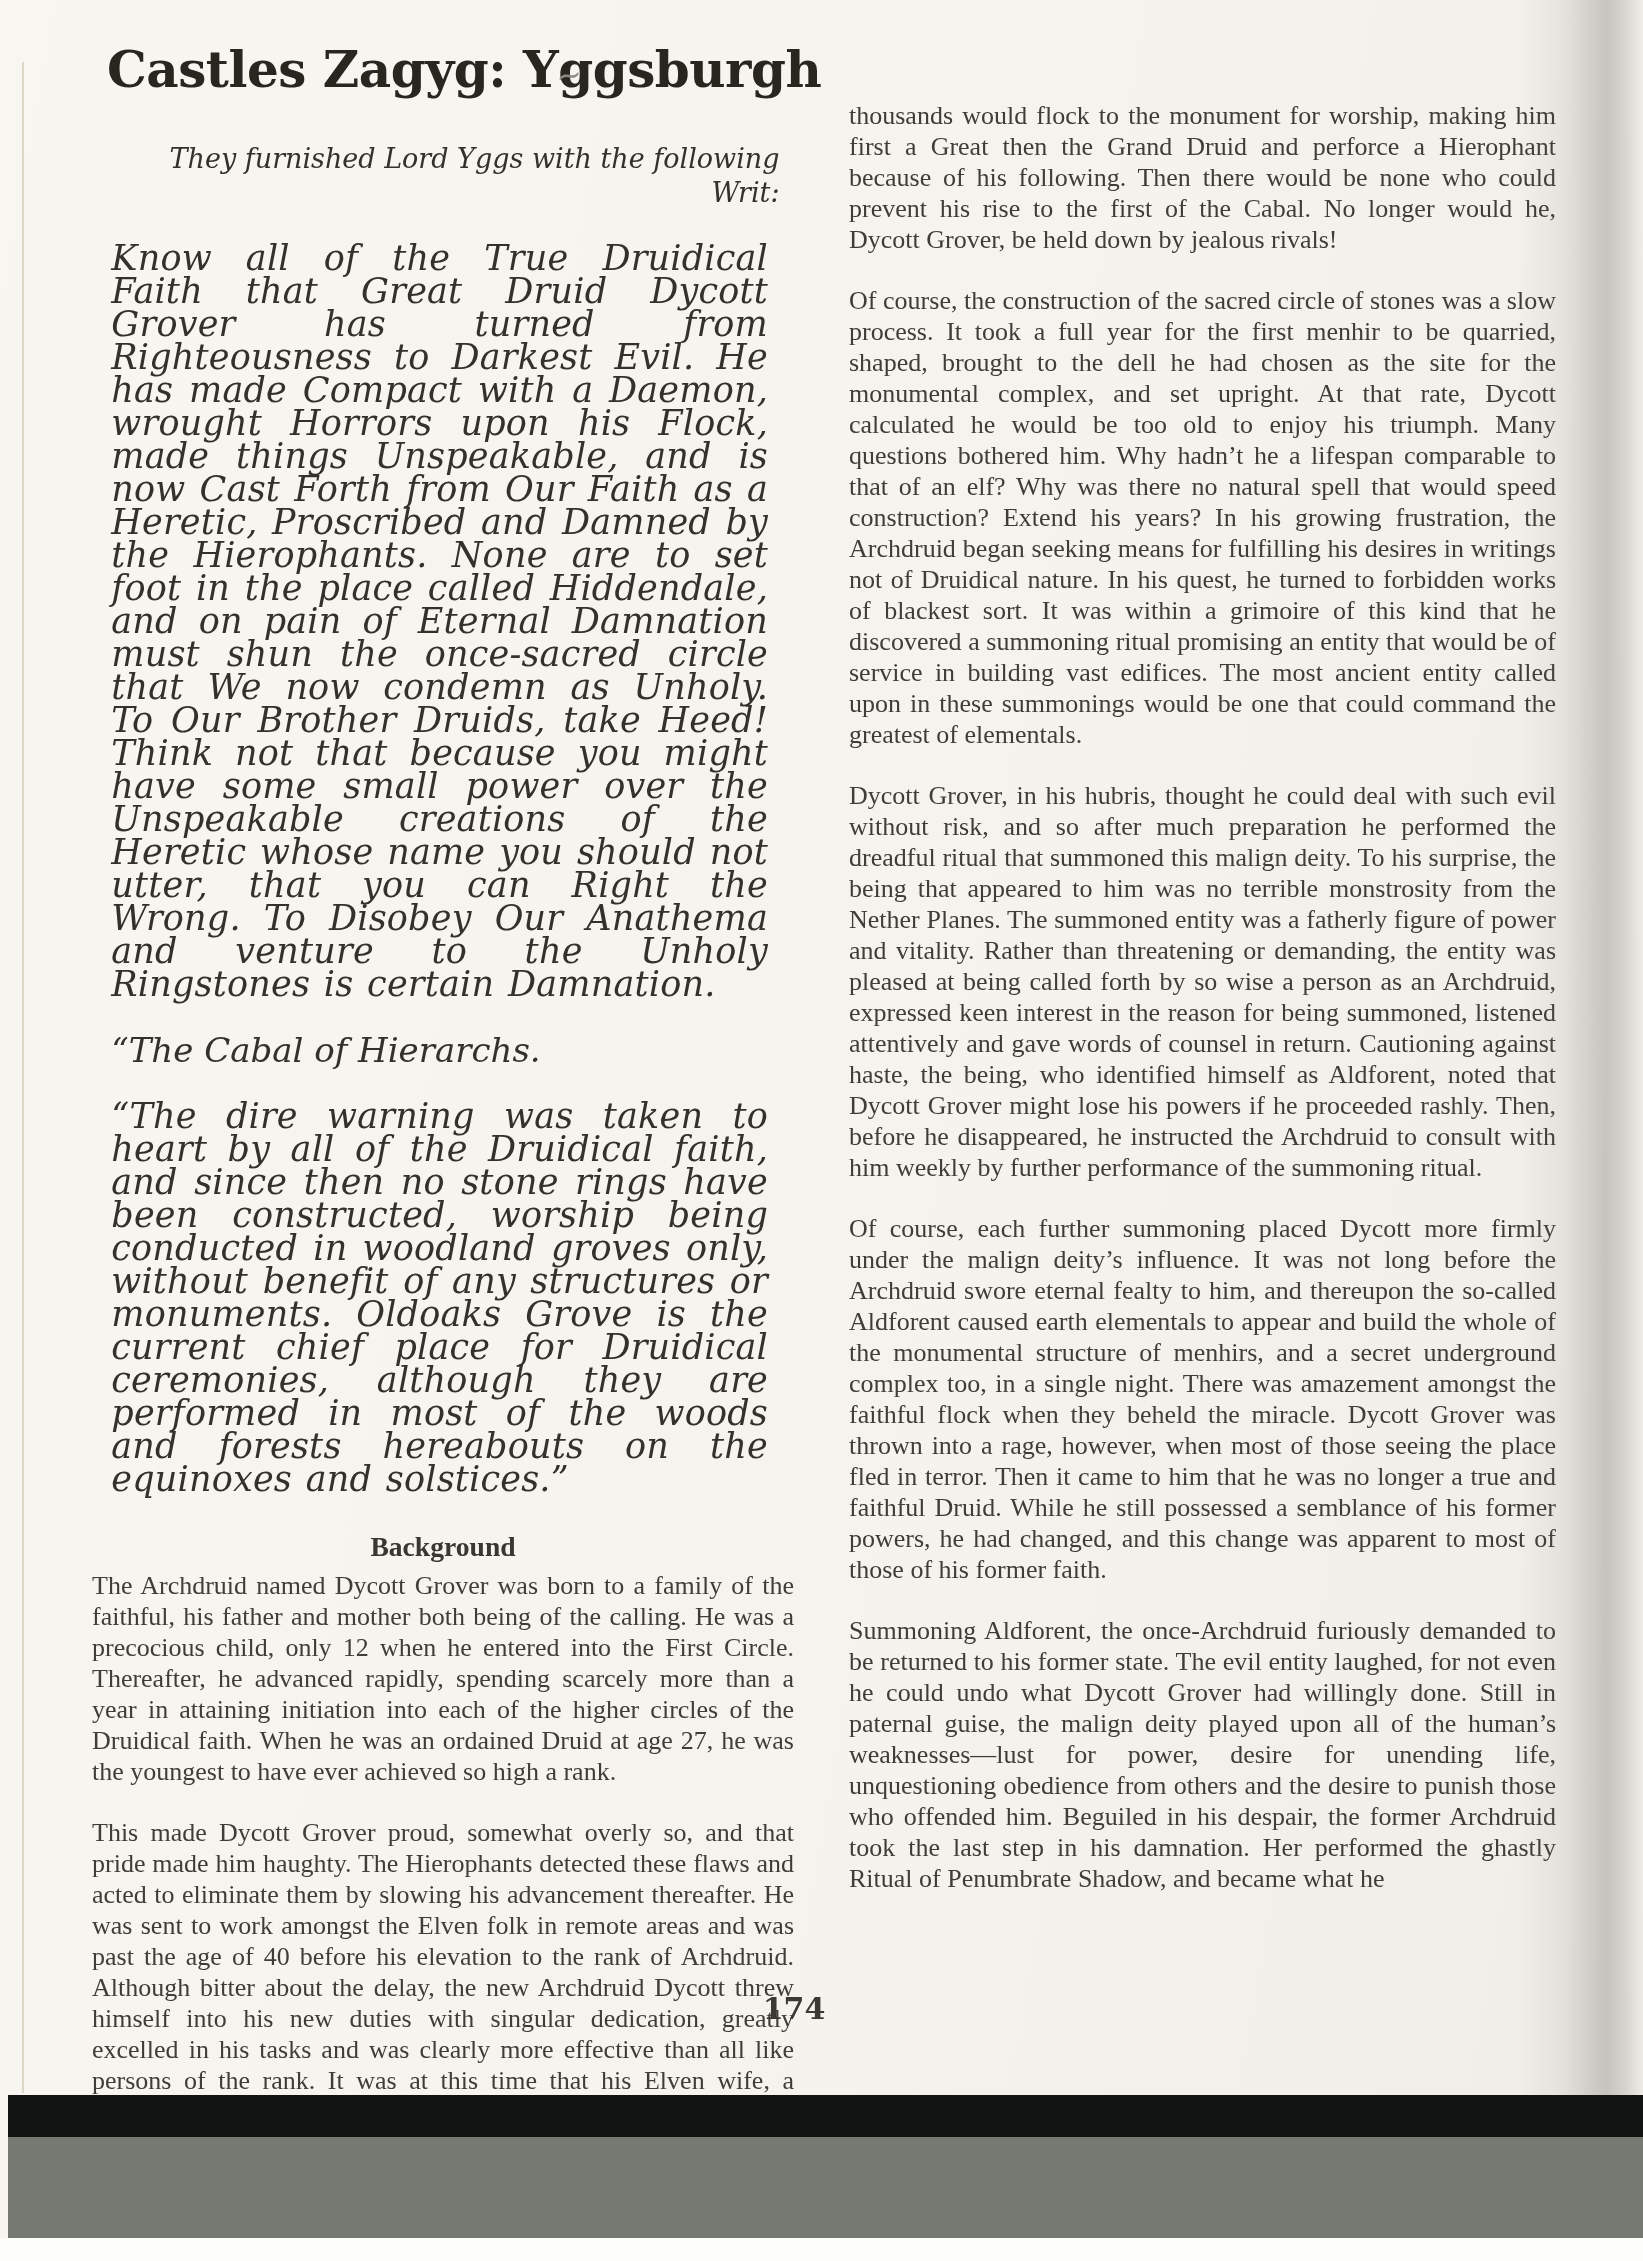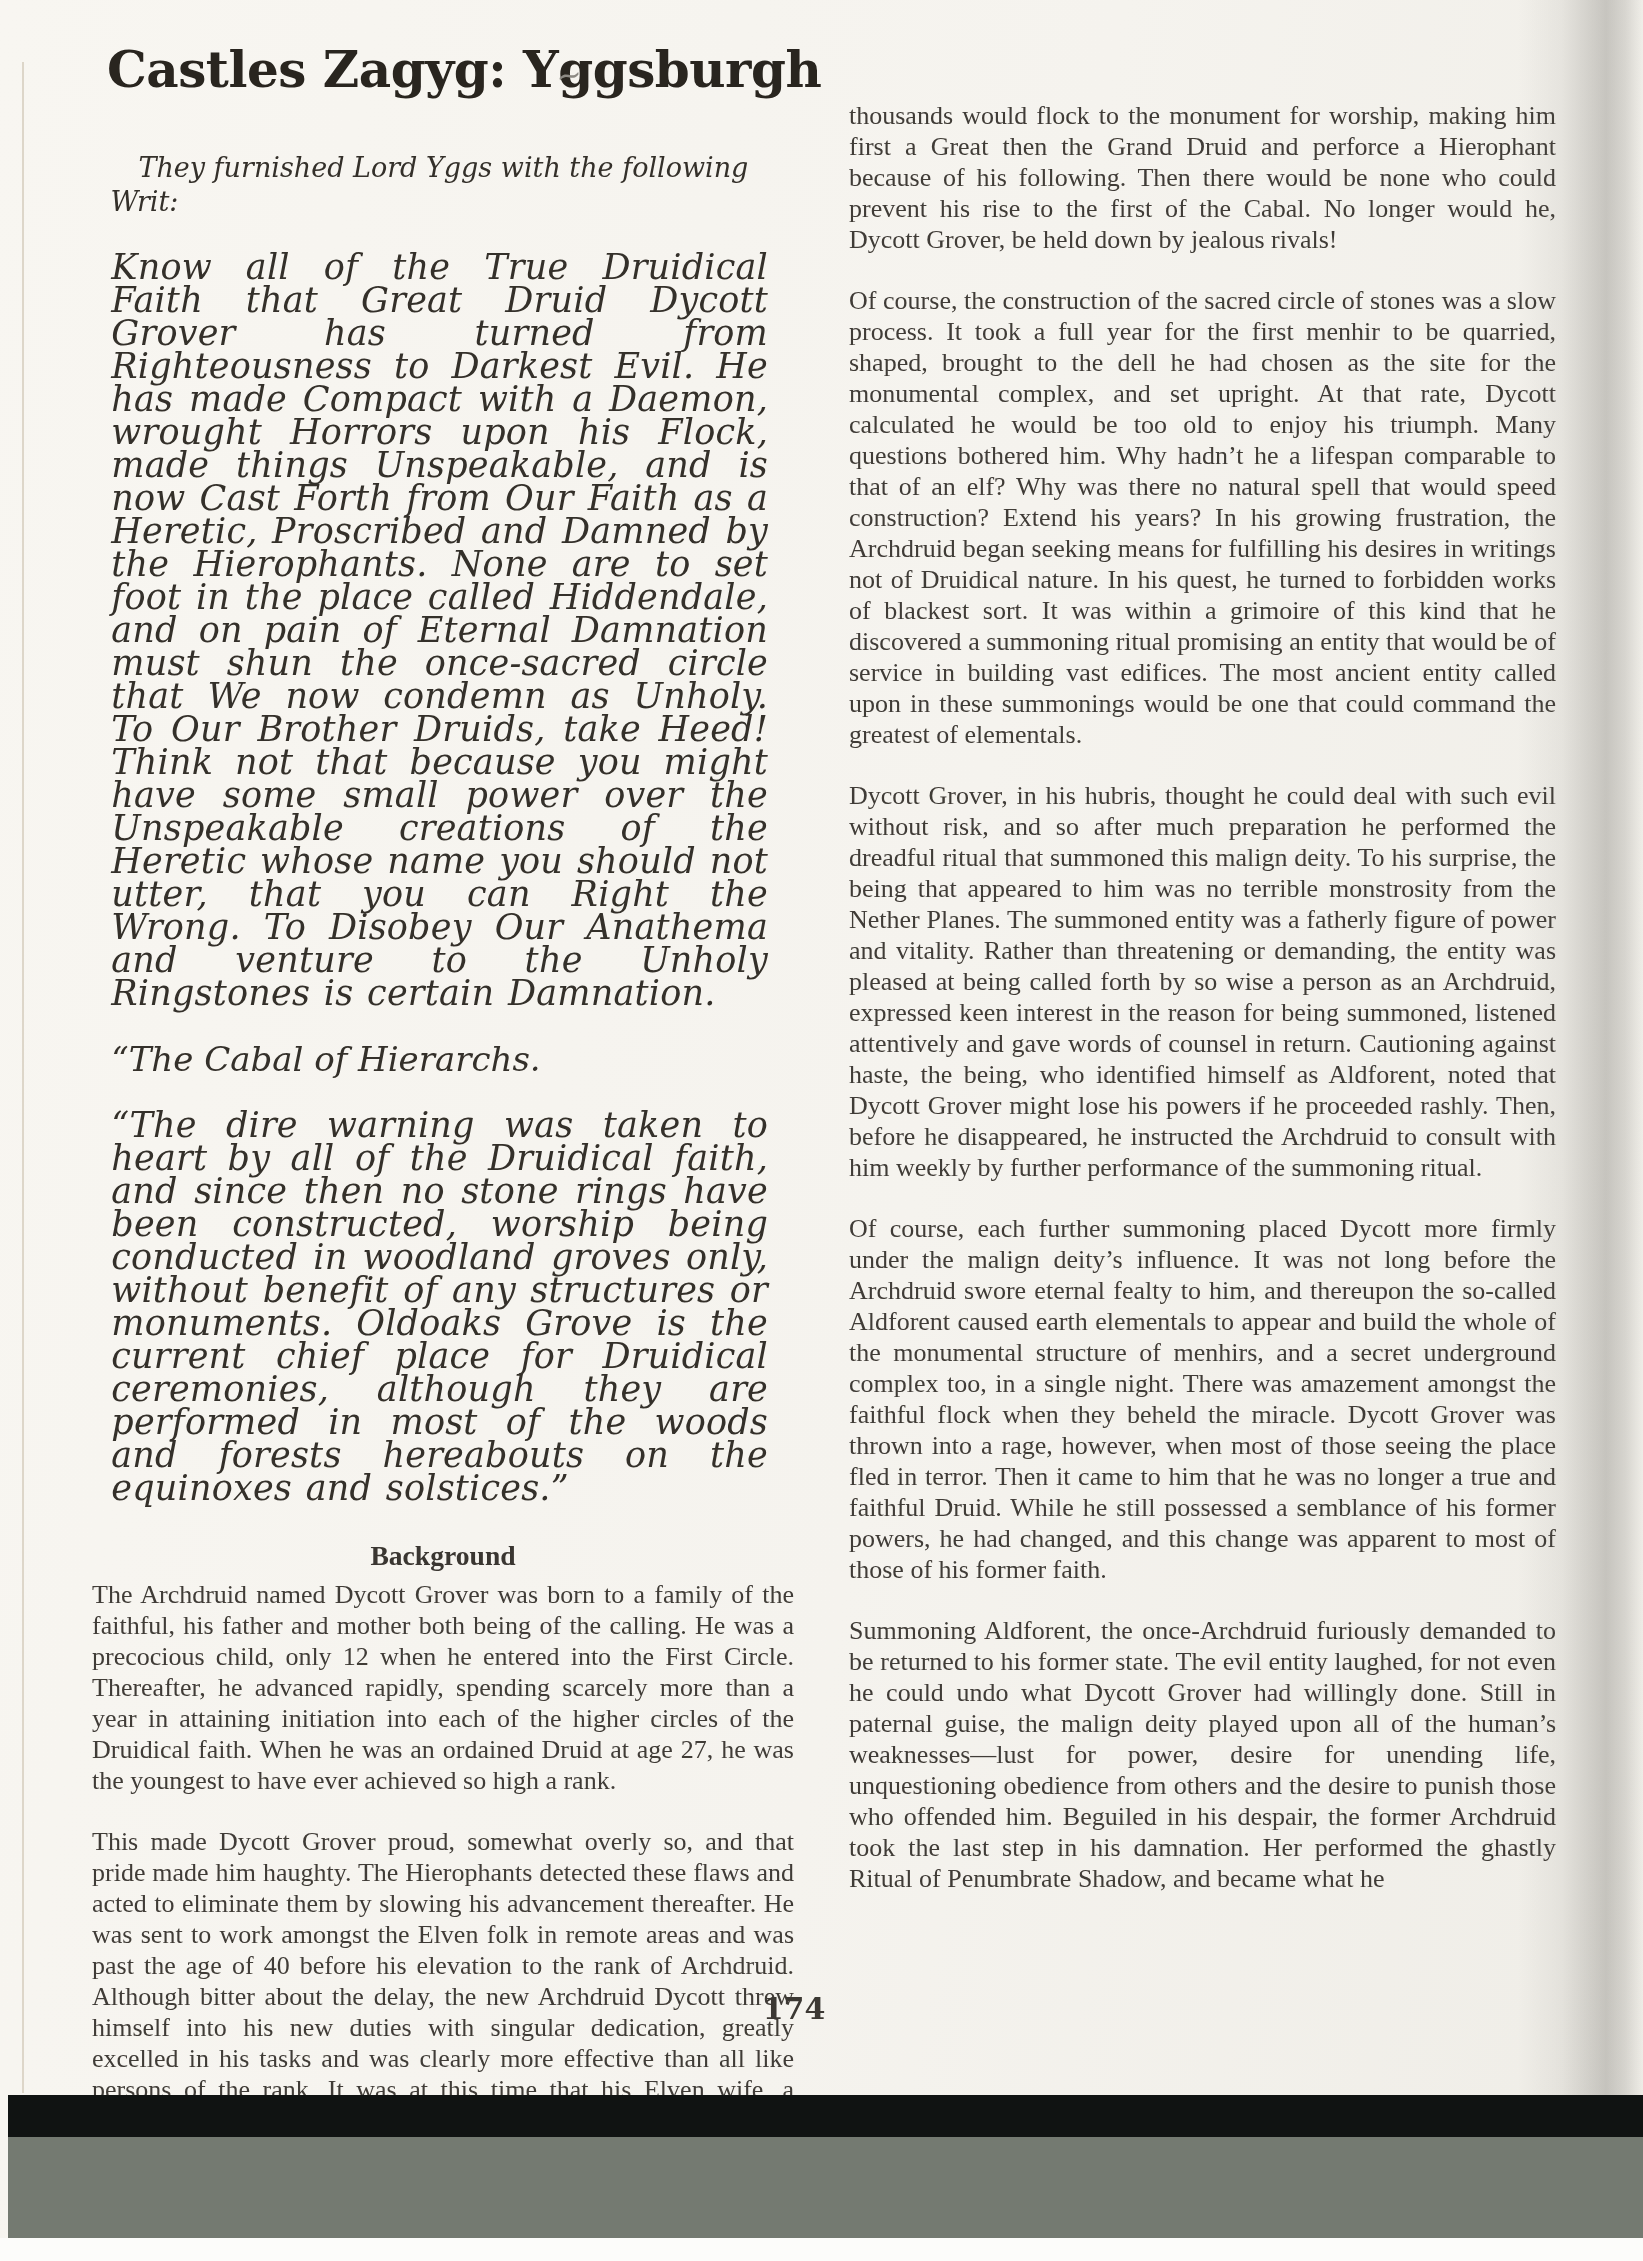--- a/index.html
+++ b/index.html
@@ -29,21 +29,21 @@
   }
   .col { position:absolute; }
   .col.left  { left:92px;  top:139px; width:702px; }
   .col.right { left:849px; top:100px; width:707px; }
 
   .writ {
     font-family:"DejaVu Serif", serif; font-style:italic; color:#34302a;
   }
   .writ.intro {
     font-size:27px; line-height:34px; text-indent:28px;
-    margin:12px 0 32px 0; padding:0 14.5px 0 18.4px; text-align:left;
+    margin:3px 0 32px 0; padding:0 14.5px 0 18.4px; text-align:right;
   }
   .writ.justified {
     font-size:35px; line-height:33px; text-align:justify;
     margin:0 0 33px 0; padding:0 26px 0 19.3px; word-spacing:2.4px; letter-spacing:0.2px;
   }
   .writ.sig {
     font-size:34px; line-height:33px; margin:0 0 33px 0; padding-left:19.3px;
   }
   .bg-head {
     font-family:"Liberation Serif", serif; font-size:27.6px; font-weight:bold;

